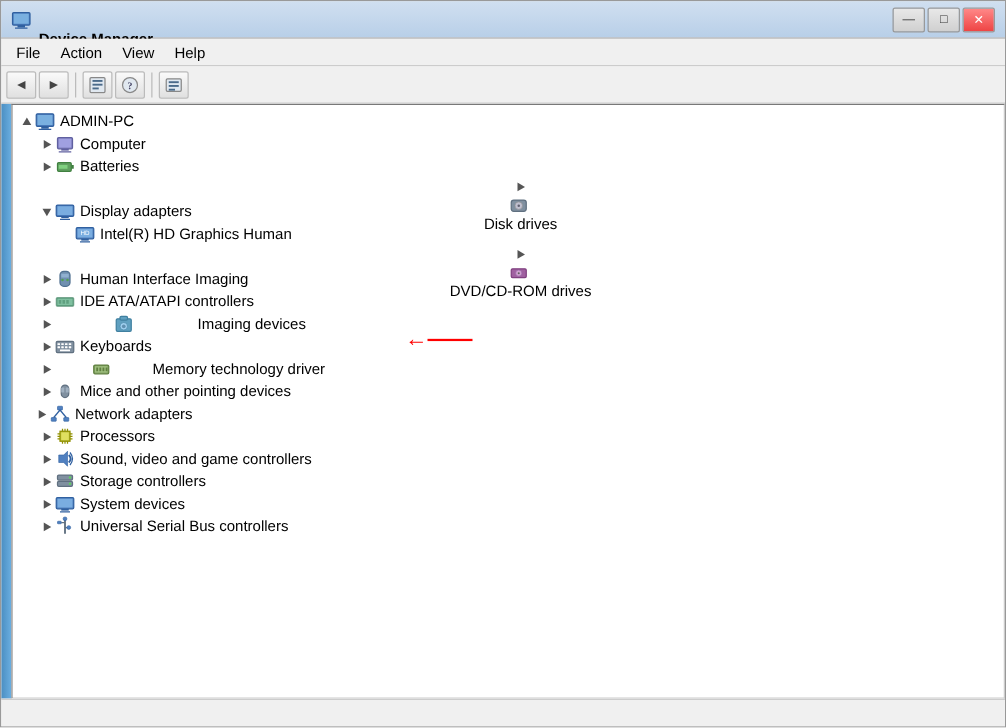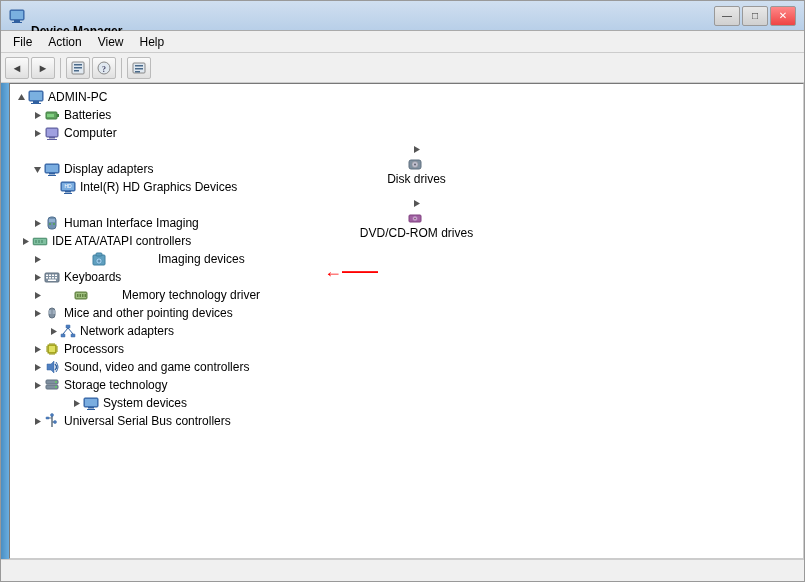--- a/index.html
+++ b/index.html
@@ -299,42 +299,42 @@
             <span class="tree-label">ADMIN-PC</span>
           </div>
           <div class="tree-item" style="padding-left: 20px;">
             <div class="tree-expander">
               <svg width="9" height="9" viewBox="0 0 9 9">
                 <polygon points="2,1 8,4.5 2,8" fill="#555"></polygon>
               </svg>
             </div>
             <div class="tree-icon">
               <svg width="16" height="16" viewBox="0 0 16 16">
-                <rect x="2" y="5" width="11" height="7" rx="1" fill="#60a060" stroke="#408040" stroke-width="1"></rect>
-                <rect x="13" y="7" width="2" height="3" fill="#408040"></rect>
-                <rect x="3" y="7" width="7" height="3" fill="#80d080"></rect>
-              </svg>
-            </div>
-            <span class="tree-label">Batteries</span>
-          </div>
-          <div class="tree-item" style="padding-left: 20px;">
-            <div class="tree-expander">
-              <svg width="9" height="9" viewBox="0 0 9 9">
-                <polygon points="2,1 8,4.5 2,8" fill="#555"></polygon>
-              </svg>
-            </div>
-            <div class="tree-icon">
-              <svg width="16" height="16" viewBox="0 0 16 16">
                 <rect x="2" y="3" width="12" height="9" rx="1" fill="#8080c0" stroke="#6060a0" stroke-width="1"></rect>
                 <rect x="5" y="12" width="6" height="1.5" fill="#6060a0"></rect>
                 <rect x="3" y="14" width="10" height="1" fill="#6060a0"></rect>
                 <rect x="3" y="4" width="10" height="7" fill="#a0a0e0"></rect>
               </svg>
             </div>
             <span class="tree-label">Computer</span>
+          </div>
+          <div class="tree-item" style="padding-left: 20px;">
+            <div class="tree-expander">
+              <svg width="9" height="9" viewBox="0 0 9 9">
+                <polygon points="2,1 8,4.5 2,8" fill="#555"></polygon>
+              </svg>
+            </div>
+            <div class="tree-icon">
+              <svg width="16" height="16" viewBox="0 0 16 16">
+                <rect x="2" y="5" width="11" height="7" rx="1" fill="#60a060" stroke="#408040" stroke-width="1"></rect>
+                <rect x="13" y="7" width="2" height="3" fill="#408040"></rect>
+                <rect x="3" y="7" width="7" height="3" fill="#80d080"></rect>
+              </svg>
+            </div>
+            <span class="tree-label">Batteries</span>
           </div>
           <div class="tree-item" style="padding-left: 20px; flex-direction: column;">
             <div class="tree-expander">
               <svg width="9" height="9" viewBox="0 0 9 9">
                 <polygon points="2,1 8,4.5 2,8" fill="#555"></polygon>
               </svg>
             </div>
             <div class="tree-icon">
               <svg width="16" height="16" viewBox="0 0 16 16">
                 <rect x="2" y="4" width="12" height="9" rx="2" fill="#8090a0" stroke="#607080" stroke-width="1"></rect>
@@ -364,21 +364,21 @@
             <div class="tree-expander"></div>
             <div class="tree-icon">
               <svg width="16" height="16" viewBox="0 0 16 16">
                 <rect x="1" y="3" width="14" height="9" rx="1" fill="#5080c0" stroke="#3060a0" stroke-width="1"></rect>
                 <rect x="5" y="12" width="6" height="1.5" fill="#3060a0"></rect>
                 <rect x="4" y="14" width="8" height="1" fill="#3060a0"></rect>
                 <rect x="2" y="4" width="12" height="7" fill="#7aade0"></rect>
                 <text x="8" y="9" text-anchor="middle" font-size="5" fill="white" font-family="sans-serif">HD</text>
               </svg>
             </div>
-            <span class="tree-label">Intel(R) HD Graphics Devices</span>
+            <span class="tree-label">Intel(R) HD Graphics Human</span>
           </div>
           <div class="tree-item" style="padding-left: 20px; flex-direction: column;">
             <div class="tree-expander">
               <svg width="9" height="9" viewBox="0 0 9 9">
                 <polygon points="2,1 8,4.5 2,8" fill="#555"></polygon>
               </svg>
             </div>
             <div class="tree-icon">
               <svg width="16" height="16" viewBox="0 0 16 16">
                 <rect x="2" y="5" width="12" height="7" rx="1" fill="#a060a0" stroke="#804080" stroke-width="1"></rect>
@@ -397,21 +397,21 @@
             <div class="tree-icon">
               <svg width="16" height="16" viewBox="0 0 16 16">
                 <rect x="4" y="2" width="8" height="12" rx="3" fill="#7090b0" stroke="#507090" stroke-width="1"></rect>
                 <rect x="5" y="4" width="6" height="3" fill="#90b0d0"></rect>
                 <circle cx="6" cy="9" r="1" fill="#50a050"></circle>
                 <circle cx="10" cy="9" r="1" fill="#50a050"></circle>
               </svg>
             </div>
             <span class="tree-label">Human Interface Imaging</span>
           </div>
-          <div class="tree-item" style="padding-left: 8px;">
+          <div class="tree-item" style="padding-left: 20px;">
             <div class="tree-expander">
               <svg width="9" height="9" viewBox="0 0 9 9">
                 <polygon points="2,1 8,4.5 2,8" fill="#555"></polygon>
               </svg>
             </div>
             <div class="tree-icon">
               <svg width="16" height="16" viewBox="0 0 16 16">
                 <rect x="1" y="5" width="14" height="7" rx="1" fill="#60a080" stroke="#40806080" stroke-width="1"></rect>
                 <rect x="2" y="6" width="12" height="5" fill="#80c0a0"></rect>
                 <rect x="3" y="7" width="2" height="3" fill="#40806080"></rect>
@@ -486,21 +486,21 @@
             <div class="tree-icon">
               <svg width="16" height="16" viewBox="0 0 16 16">
                 <rect x="5" y="3" width="6" height="10" rx="3" fill="#8090a0" stroke="#607080" stroke-width="1"></rect>
                 <rect x="5" y="5" width="2.8" height="4" rx="0.5" fill="#a0b0c0"></rect>
                 <rect x="8.2" y="5" width="2.8" height="4" rx="0.5" fill="#a0b0c0"></rect>
                 <line x1="8" y1="5" x2="8" y2="9" stroke="#607080" stroke-width="0.5"></line>
               </svg>
             </div>
             <span class="tree-label">Mice and other pointing devices</span>
           </div>
-          <div class="tree-item" style="padding-left: 36px;">
+          <div class="tree-item" style="padding-left: 16px;">
             <div class="tree-expander">
               <svg width="9" height="9" viewBox="0 0 9 9">
                 <polygon points="2,1 8,4.5 2,8" fill="#555"></polygon>
               </svg>
             </div>
             <div class="tree-icon">
               <svg width="16" height="16" viewBox="0 0 16 16">
                 <rect x="6" y="2" width="4" height="3" rx="0.5" fill="#5080c0" stroke="#3060a0" stroke-width="0.5"></rect>
                 <rect x="1" y="11" width="4" height="3" rx="0.5" fill="#5080c0" stroke="#3060a0" stroke-width="0.5"></rect>
                 <rect x="11" y="11" width="4" height="3" rx="0.5" fill="#5080c0" stroke="#3060a0" stroke-width="0.5"></rect>
@@ -558,23 +558,23 @@
               </svg>
             </div>
             <div class="tree-icon">
               <svg width="16" height="16" viewBox="0 0 16 16">
                 <rect x="2" y="3" width="12" height="4" rx="1" fill="#8090a0" stroke="#607080" stroke-width="1"></rect>
                 <rect x="2" y="8" width="12" height="4" rx="1" fill="#8090a0" stroke="#607080" stroke-width="1"></rect>
                 <circle cx="12" cy="5" r="1" fill="#60d060"></circle>
                 <circle cx="12" cy="10" r="1" fill="#60d060"></circle>
               </svg>
             </div>
-            <span class="tree-label">Storage technology</span>
-          </div>
-          <div class="tree-item" style="padding-left: 20px; margin-left: 39px;">
+            <span class="tree-label">Storage controllers</span>
+          </div>
+          <div class="tree-item" style="padding-left: 20px;">
             <div class="tree-expander">
               <svg width="9" height="9" viewBox="0 0 9 9">
                 <polygon points="2,1 8,4.5 2,8" fill="#555"></polygon>
               </svg>
             </div>
             <div class="tree-icon">
               <svg width="16" height="16" viewBox="0 0 16 16">
                 <rect x="1" y="3" width="14" height="9" rx="1" fill="#5080c0" stroke="#3060a0" stroke-width="1"></rect>
                 <rect x="5" y="12" width="6" height="1.5" fill="#3060a0"></rect>
                 <rect x="4" y="14" width="8" height="1" fill="#3060a0"></rect>

